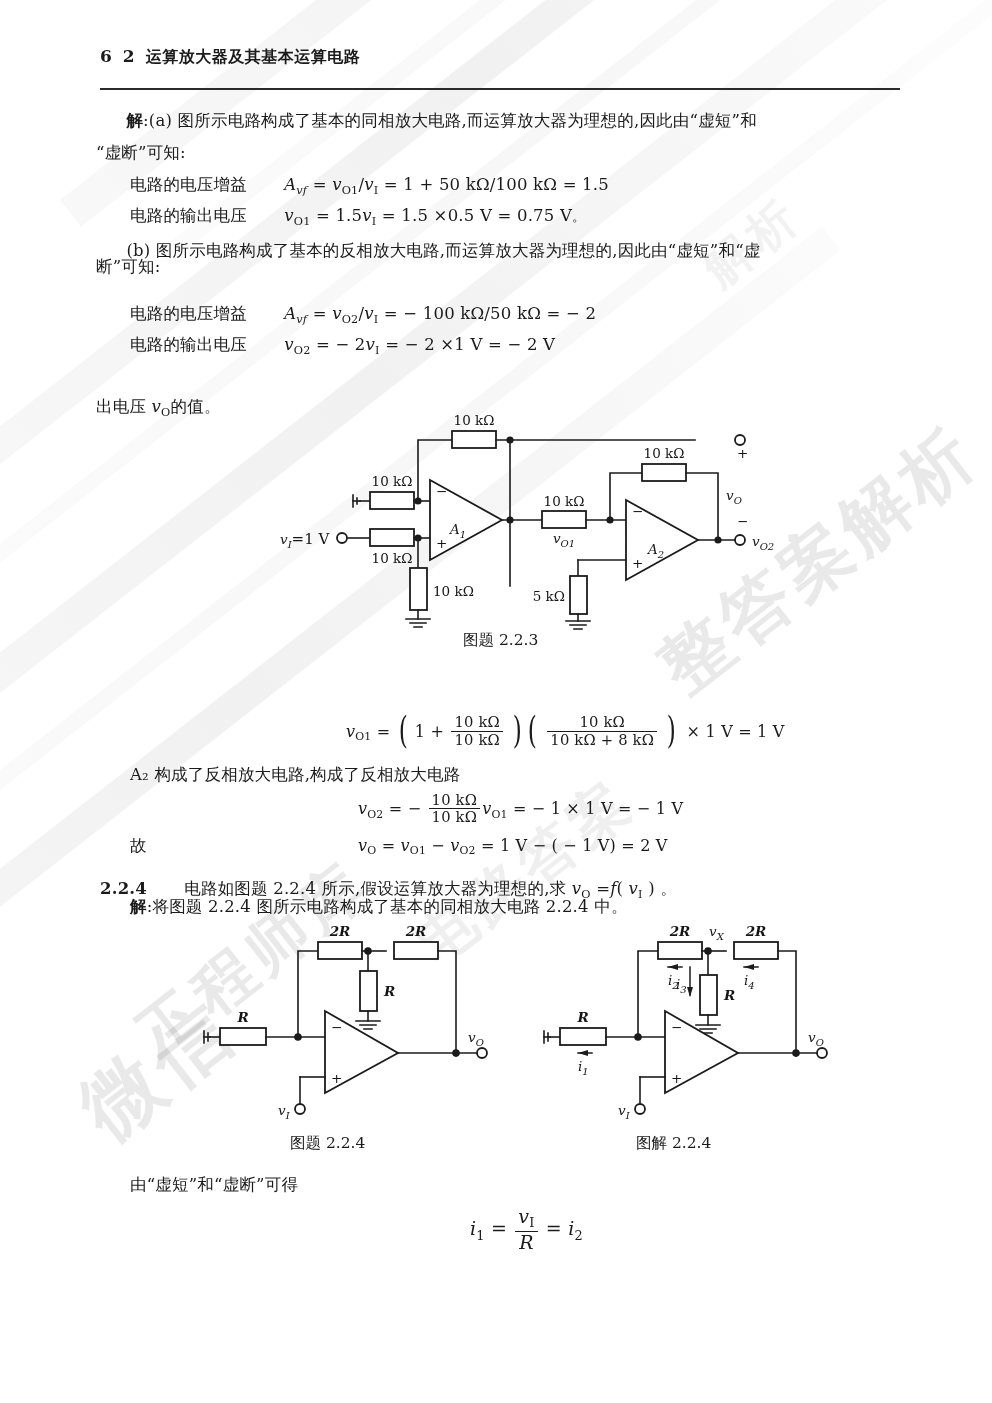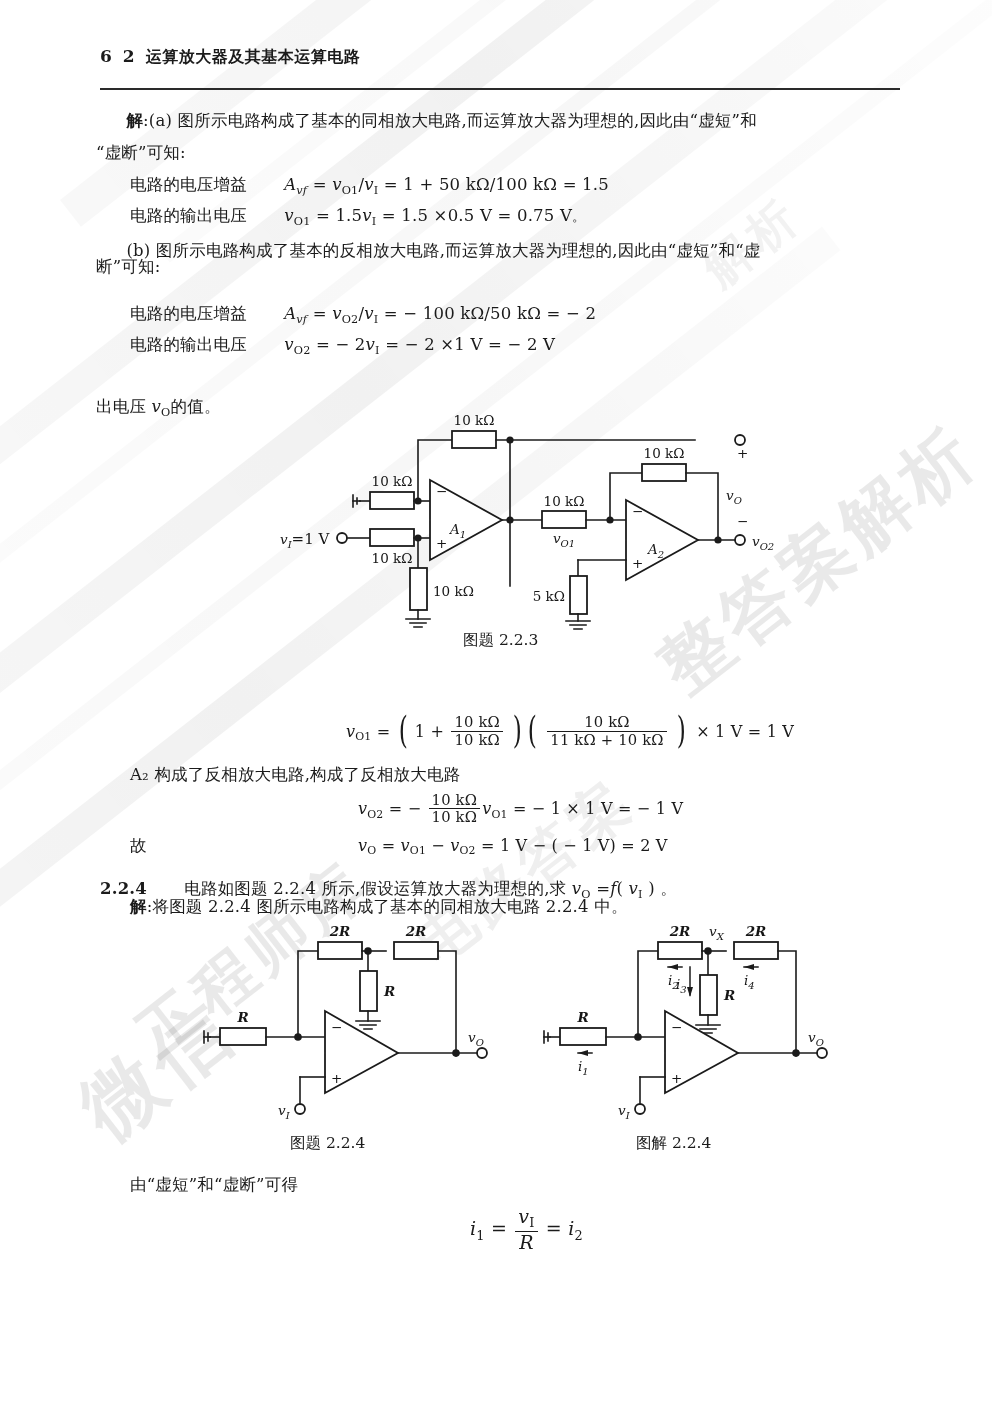--- a/index.html
+++ b/index.html
@@ -210,21 +210,21 @@
   </div>
   <div class="cap" style="left:463px;top:630px;">图题 2.2.3</div>
 
 
   <div class="txt" style="left:326px;top:702px;font-size:16px;margin-left:20px;">
     <i class="v">v</i><span class="sub">O1</span> =
     <span class="paren">(</span>
     <span style="margin-left:-1px;">1 +</span>
     <span class="frac"><span class="nu">10 kΩ</span><span class="de">10 kΩ</span></span>
     <span class="paren">)</span><span class="paren">(</span>
-    <span class="frac"><span class="nu">10 kΩ</span><span class="de">11 kΩ + 10 kΩ</span></span>
+    <span class="frac"><span class="nu">10 kΩ</span><span class="de">10 kΩ + 8 kΩ</span></span>
     <span class="paren">)</span>
     <span style="margin-left:2px;">× 1 V = 1 V</span>
   </div>
 
   <div class="txt" style="left:130px;top:762px;">
     <span>A₂ 构成了反相放大电路,构成了反相放大电路</span>
   </div>
 
   <div class="txt" style="left:358px;top:793px;font-size:16px;">
     <i class="v">v</i><span class="sub">O2</span> = <span>−</span>

